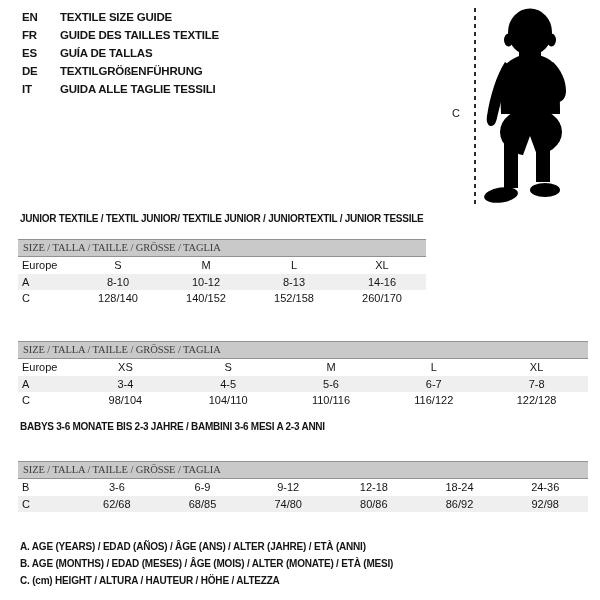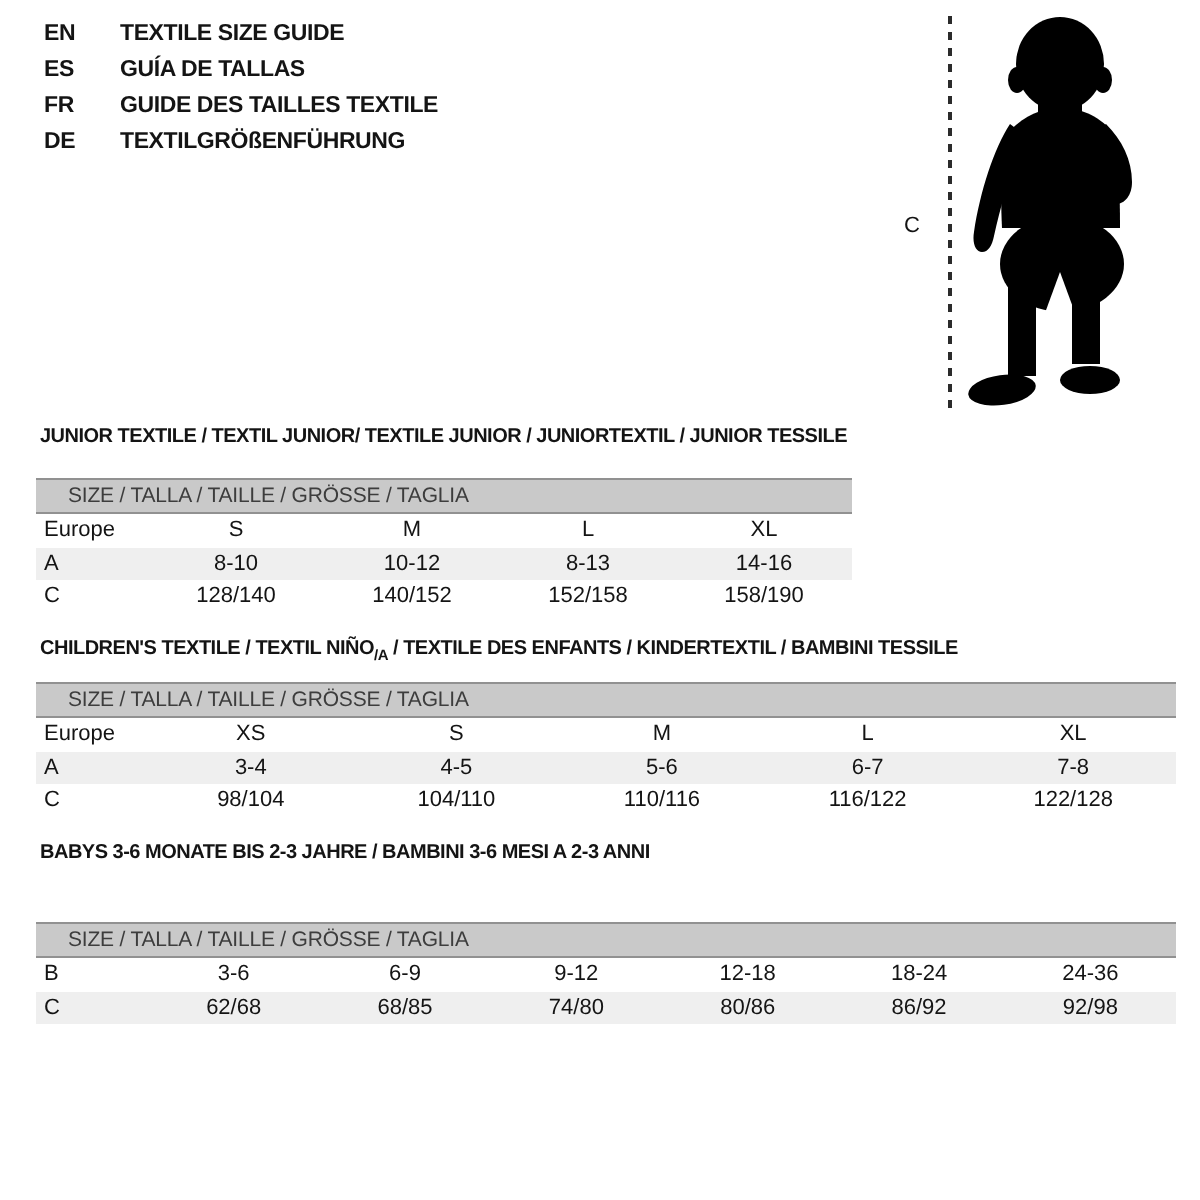--- a/index.html
+++ b/index.html
@@ -26,51 +26,55 @@
   .t2-title{top:318px;}
   .t3-title{top:420px;}
   
   .size-table{position:absolute;left:18px;font-size:11px;}
   .t1{top:239px;width:408px;}
   .t2{top:341px;width:570px;}
   .t3{top:461px;width:570px;}
   .bar{
     height:16px;line-height:16px;background:var(--header-bar-bg,#c9c9c9);
     border-top:1px solid #919191;border-bottom:1px solid #919191;
-    color:var(--bar-text,#3d3d3d);padding-left:16px;font-size:10.5px;letter-spacing:-0.1px;
+    color:var(--bar-text,#3d3d3d);padding-left:5px;font-size:10.5px;letter-spacing:-0.1px;font-family:Liberation Serif, serif;
   }
   .trow{display:flex;height:16.5px;align-items:center;}
   .trow.alt{background:var(--row-alt-bg,#efefef);}
   .tl{width:52px;padding-left:4px;}
   .tc{flex:1;text-align:center;}
   
   .footnotes{position:absolute;left:20px;top:538px;font-weight:bold;font-size:10px;letter-spacing:-0.2px;}
   .footnote{height:17px;line-height:17px;white-space:nowrap;}
 </style>
 </head>
 <body>
 
 <div class="canvas">
 
   <div class="lang-list">
     <div class="lang-row">
       <span class="lang-code">EN</span>
       <span class="lang-title">TEXTILE SIZE GUIDE</span>
     </div>
     <div class="lang-row">
+      <span class="lang-code">FR</span>
+      <span class="lang-title">GUIDE DES TAILLES TEXTILE</span>
+    </div>
+    <div class="lang-row">
       <span class="lang-code">ES</span>
       <span class="lang-title">GUÍA DE TALLAS</span>
     </div>
     <div class="lang-row">
-      <span class="lang-code">FR</span>
-      <span class="lang-title">GUIDE DES TAILLES TEXTILE</span>
+      <span class="lang-code">DE</span>
+      <span class="lang-title">TEXTILGRÖßENFÜHRUNG</span>
     </div>
     <div class="lang-row">
-      <span class="lang-code">DE</span>
-      <span class="lang-title">TEXTILGRÖßENFÜHRUNG</span>
+      <span class="lang-code">IT</span>
+      <span class="lang-title">GUIDA ALLE TAGLIE TESSILI</span>
     </div>
   </div>
 
   <div class="measure-line"></div>
   <div class="measure-label">C</div>
   <svg class="baby" width="118" height="208" viewBox="0 0 118 208" fill="#000000">
 
     <ellipse cx="51" cy="28" rx="22" ry="23.5"></ellipse>
     <ellipse cx="29.5" cy="36" rx="4.5" ry="6.5"></ellipse>
     <ellipse cx="72.5" cy="36" rx="4.5" ry="6.5"></ellipse>
@@ -110,27 +114,24 @@
       <div class="tc">8-10</div>
       <div class="tc">10-12</div>
       <div class="tc">8-13</div>
       <div class="tc">14-16</div>
     </div>
     <div class="trow">
       <div class="tl">C</div>
       <div class="tc">128/140</div>
       <div class="tc">140/152</div>
       <div class="tc">152/158</div>
-      <div class="tc">158/190</div>
+      <div class="tc">260/170</div>
     </div>
   </div>
 
-  <div class="tbl-title t2-title">
-    <span>CHILDREN'S TEXTILE / TEXTIL NIÑO</span><span class="sub">/A</span><span> / TEXTILE DES ENFANTS / KINDERTEXTIL / BAMBINI TESSILE</span>
-  </div>
   <div class="size-table t2">
     <div class="bar">
       <span>SIZE / TALLA / TAILLE / GRÖSSE / TAGLIA</span>
     </div>
     <div class="trow">
       <div class="tl">Europe</div>
       <div class="tc">XS</div>
       <div class="tc">S</div>
       <div class="tc">M</div>
       <div class="tc">L</div>
@@ -174,14 +175,19 @@
       <div class="tl">C</div>
       <div class="tc">62/68</div>
       <div class="tc">68/85</div>
       <div class="tc">74/80</div>
       <div class="tc">80/86</div>
       <div class="tc">86/92</div>
       <div class="tc">92/98</div>
     </div>
   </div>
 
+  <div class="footnotes">
+    <div class="footnote">A. AGE (YEARS) / EDAD (AÑOS) / ÂGE (ANS) / ALTER (JAHRE) / ETÀ (ANNI)</div>
+    <div class="footnote">B. AGE (MONTHS) / EDAD (MESES) / ÂGE (MOIS) / ALTER (MONATE) / ETÀ (MESI)</div>
+    <div class="footnote">C. (cm) HEIGHT / ALTURA / HAUTEUR / HÖHE / ALTEZZA</div>
+  </div>
 
 </div>
 
 </body></html>

